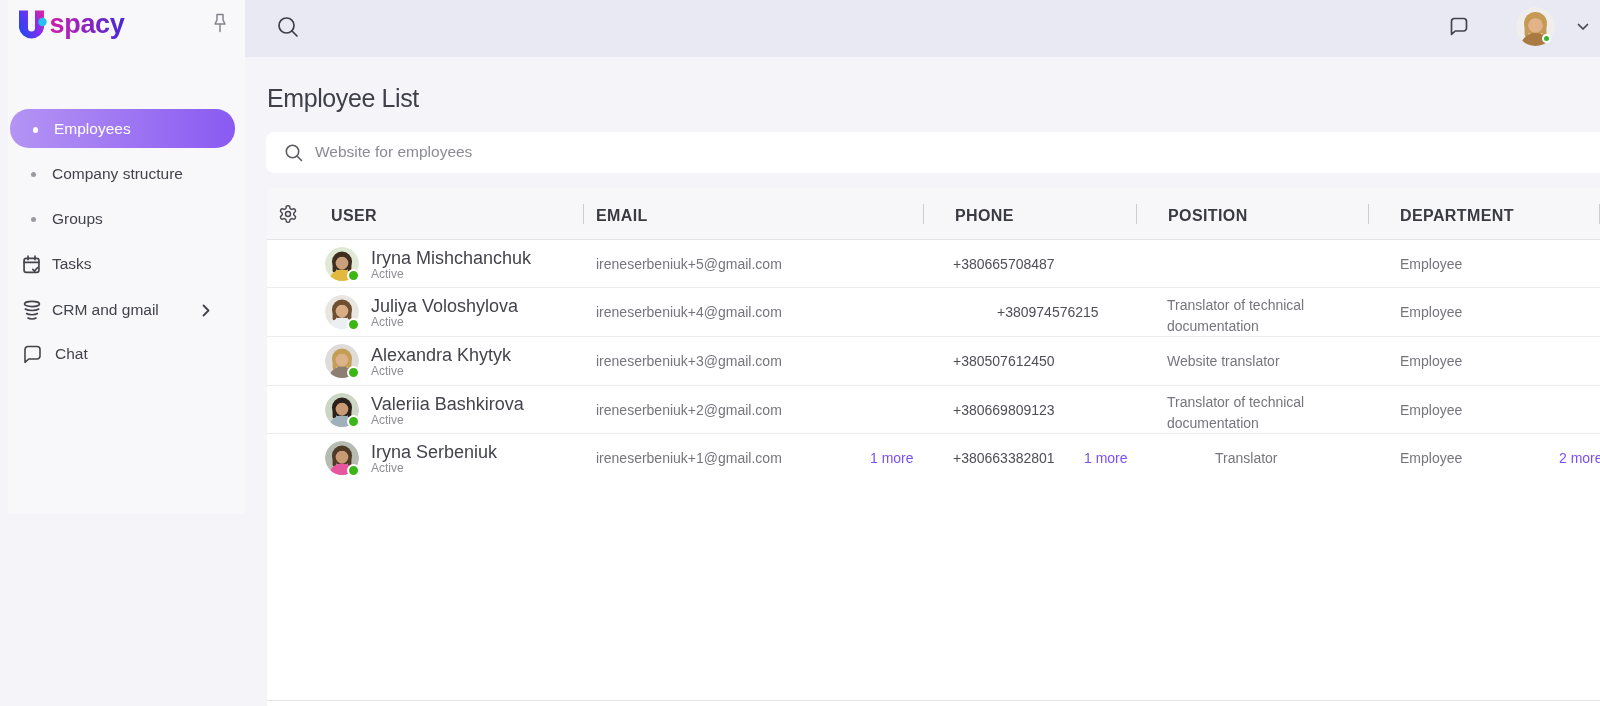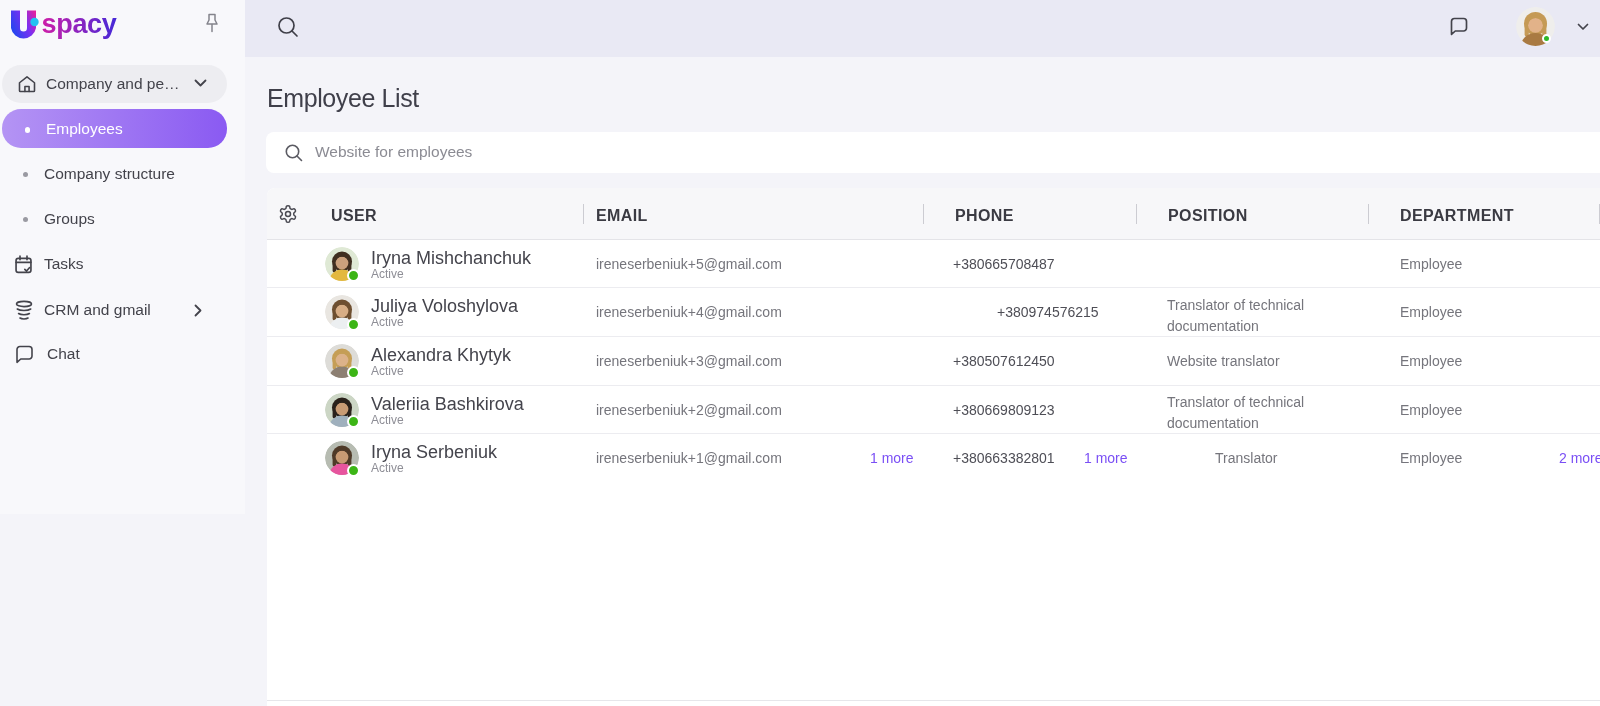--- a/index.html
+++ b/index.html
@@ -1,18 +1,18 @@
 <!DOCTYPE html>
 <html><head>
 <meta charset="utf-8">
 <style>
 * { margin:0; padding:0; box-sizing:border-box; }
 html,body { width:1600px; height:706px; overflow:hidden; font-family:"Liberation Sans", sans-serif; background:#f4f4f9; }
 .abs { position:absolute; }
-#sidebar { position:absolute; left:0; top:0; width:245px; height:514px; background:#f8f8fb; }
+#sidebar { position:absolute; left:8px; top:0; width:245px; height:514px; background:#f8f8fb; }
 #topbar { position:absolute; left:245px; top:0; width:1355px; height:57px; background:#e9e9f4; }
 #content { position:absolute; left:245px; top:57px; width:1355px; height:649px; background:#f4f4f9; }
 .navtext { font-size:15.5px; color:#43434b; }
 #pill1 { position:absolute; left:2px; top:65px; width:225px; height:38px; border-radius:19px; background:#ededf1; }
 #pill2 { position:absolute; left:2px; top:109px; width:225px; height:39px; border-radius:19px;
   background:linear-gradient(to right, #b494f4, #8a5af2); }
 .dot { position:absolute; width:5px; height:5px; border-radius:50%; }
 .icon { position:absolute; }
 h1 { position:absolute; left:22px; top:27px; font-size:25px; font-weight:400; color:#3f3f4a; letter-spacing:-0.4px;}
 #search { position:absolute; left:21px; top:74.5px; width:1360px; height:41px; background:#fff; border-radius:8px; }
@@ -50,30 +50,20 @@
     </defs>
     <path d="M1,2.5 h9 v17.5 a3.5,3.5 0 0 0 7,0 v-17.5 h9 v17.5 a12.7,12.7 0 0 1 -25,0 z" fill="url(#lgU)"></path>
     <circle cx="24.5" cy="14" r="4.2" fill="#23c2f2"></circle>
     <text x="31.5" y="25" font-size="27" font-weight="700" fill="url(#lgT)" font-family="Liberation Sans" letter-spacing="-0.3">spacy</text>
   </svg>
 
   <svg class="icon" style="left:203px;top:13px;" width="18" height="21" viewBox="0 0 17 21" fill="none" stroke="#84848c" stroke-width="1.5" stroke-linejoin="round">
     <path d="M5.5 1.5 h6 v5.5 l2 4 h-10 l2,-4 z"></path>
     <path d="M8.5 11.5 v7" stroke-linecap="round"></path>
   </svg>
-  <div id="pill1">
-    <svg class="icon" style="left:15px;top:9px;" width="20" height="20" viewBox="0 0 24 24" fill="none" stroke="#43434b" stroke-width="1.9" stroke-linecap="round" stroke-linejoin="round">
-      <path d="M3 10.5 L12 3.5 L21 10.5 V20 a1 1 0 0 1 -1 1 H4 a1 1 0 0 1 -1 -1 z"></path>
-      <path d="M9.5 21 v-6 h5 v6"></path>
-    </svg>
-    <span class="navtext abs" style="left:44px;top:10px;">Company and pe…</span>
-    <svg class="icon" style="left:192px;top:14px;" width="13" height="9" viewBox="0 0 13 9" fill="none" stroke="#43434b" stroke-width="1.8" stroke-linecap="round" stroke-linejoin="round">
-      <path d="M1.5 1.5 L6.5 6.5 L11.5 1.5"></path>
-    </svg>
-  </div>
   <div id="pill2">
     <div class="dot" style="left:22.5px;top:18px;background:#fff;width:5.5px;height:5.5px;"></div>
     <span class="navtext abs" style="left:44px;top:11px;color:#fff;">Employees</span>
   </div>
   <div class="dot" style="left:23px;top:171.5px;background:#9a9aa2;"></div>
   <span class="navtext abs" style="left:44px;top:165px;">Company structure</span>
   <div class="dot" style="left:23px;top:216.5px;background:#9a9aa2;"></div>
   <span class="navtext abs" style="left:44px;top:210px;">Groups</span>
 
   <svg class="icon" style="left:13px;top:254px;" width="21" height="21" viewBox="0 0 24 24" fill="none" stroke="#43434b" stroke-width="1.9" stroke-linecap="round" stroke-linejoin="round">

